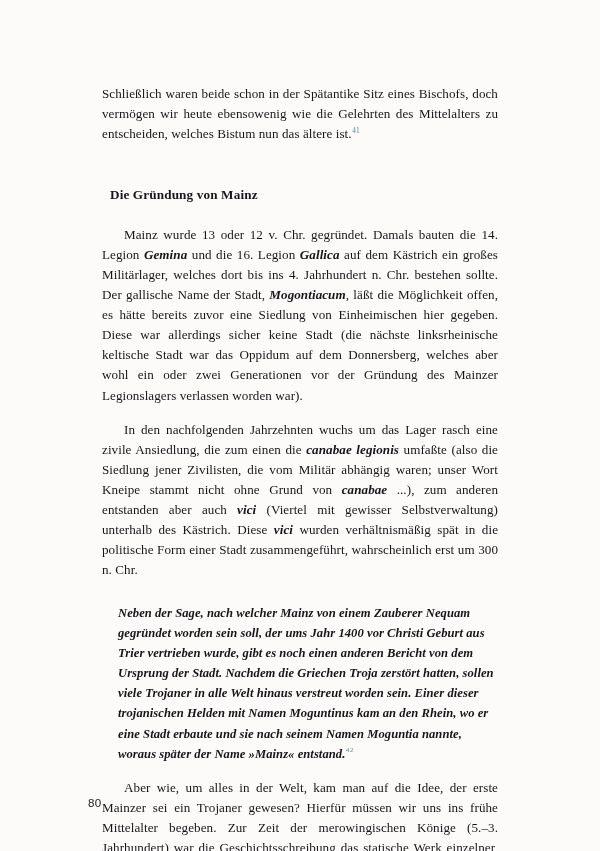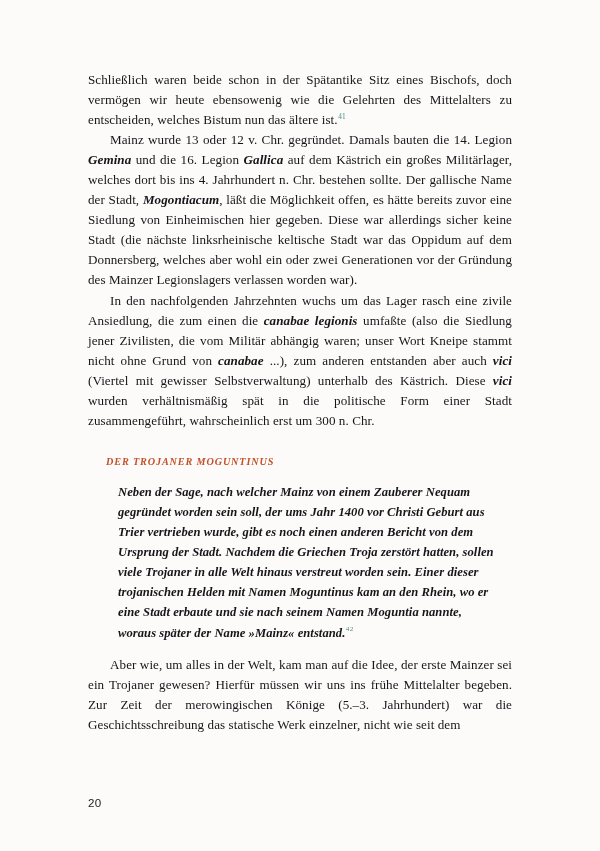--- a/index.html
+++ b/index.html
@@ -27,21 +27,21 @@
   }
 
   .content {
     position: absolute;
     left: 88px;
     top: 70px;
     width: 424px;
   }
 
   p.body-par {
-    margin: 0;
+    margin: 14px;
     font-size: 13.1px;
     line-height: 20.05px;
     text-align: justify;
     text-justify: inter-word;
     hyphens: manual;
     letter-spacing: 0.005em;
   }
 
   p.indent {
     text-indent: 22px;
@@ -119,28 +119,30 @@
   }
 </style>
 </head>
 <body>
 
 <div class="page">
   <div class="content">
 
     <p class="body-par"><span>Schließlich waren beide schon in der Spätantike Sitz eines Bischofs, doch vermögen wir heute ebensowenig wie die Gelehrten des Mittelalters zu entscheiden, welches Bistum nun das ältere ist.</span><sup class="fn">41</sup></p>
 
+    <div class="heading-block">
+      <h2 class="section-title">Die Gründung von Mainz</h2>
+    </div>
 
     <p class="body-par indent"><span>Mainz wurde 13 oder 12 v. Chr. gegründet. Damals bauten die 14. Legion </span><i>Gemina</i><span> und die 16. Legion </span><i>Gallica</i><span> auf dem Kästrich ein großes Militärlager, welches dort bis ins 4. Jahrhundert n. Chr. bestehen sollte. Der gallische Name der Stadt, </span><i>Mogontiacum</i><span>, läßt die Möglichkeit offen, es hätte bereits zuvor eine Siedlung von Einheimischen hier gegeben. Diese war allerdings sicher keine Stadt (die nächste linksrheinische keltische Stadt war das Oppidum auf dem Donnersberg, welches aber wohl ein oder zwei Generationen vor der Gründung des Mainzer Legionslagers verlassen worden war).</span></p>
 
     <p class="body-par indent"><span>In den nachfolgenden Jahrzehnten wuchs um das Lager rasch eine zivile Ansiedlung, die zum einen die </span><i>canabae legionis</i><span> umfaßte (also die Siedlung jener Zivilisten, die vom Militär abhängig waren; unser Wort Kneipe stammt nicht ohne Grund von </span><i>canabae</i><span> ...), zum anderen entstanden aber auch </span><i>vici</i><span> (Viertel mit gewisser Selbstverwaltung) unterhalb des Kästrich. Diese </span><i>vici</i><span> wurden verhältnismäßig spät in die politische Form einer Stadt zusammengeführt, wahrscheinlich erst um 300 n. Chr.</span></p>
 
     <div class="callout">
-      <div class="callout-title">Der Trojaner Moguntinus</div>
       <p class="callout-body"><span>Neben der Sage, nach welcher Mainz von einem Zauberer Nequam gegründet worden sein soll, der ums Jahr 1400 vor Christi Geburt aus Trier vertrieben wurde, gibt es noch einen anderen Bericht von dem Ursprung der Stadt. Nachdem die Griechen Troja zerstört hatten, sollen viele Trojaner in alle Welt hinaus verstreut worden sein. Einer dieser trojanischen Helden mit Namen Moguntinus kam an den Rhein, wo er eine Stadt erbaute und sie nach seinem Namen Moguntia nannte, woraus später der Name »Mainz« entstand.</span><sup class="fn">42</sup></p>
     </div>
 
     <p class="body-par indent after-callout"><span>Aber wie, um alles in der Welt, kam man auf die Idee, der erste Mainzer sei ein Trojaner gewesen? Hierfür müssen wir uns ins frühe Mittelalter begeben. Zur Zeit der merowingischen Könige (5.–3. Jahrhundert) war die Geschichtsschreibung das statische Werk einzelner, nicht wie seit dem</span></p>
 
   </div>
 
-  <div class="folio">20</div>
+  <div class="folio">80</div>
 </div>
 
 </body></html>

